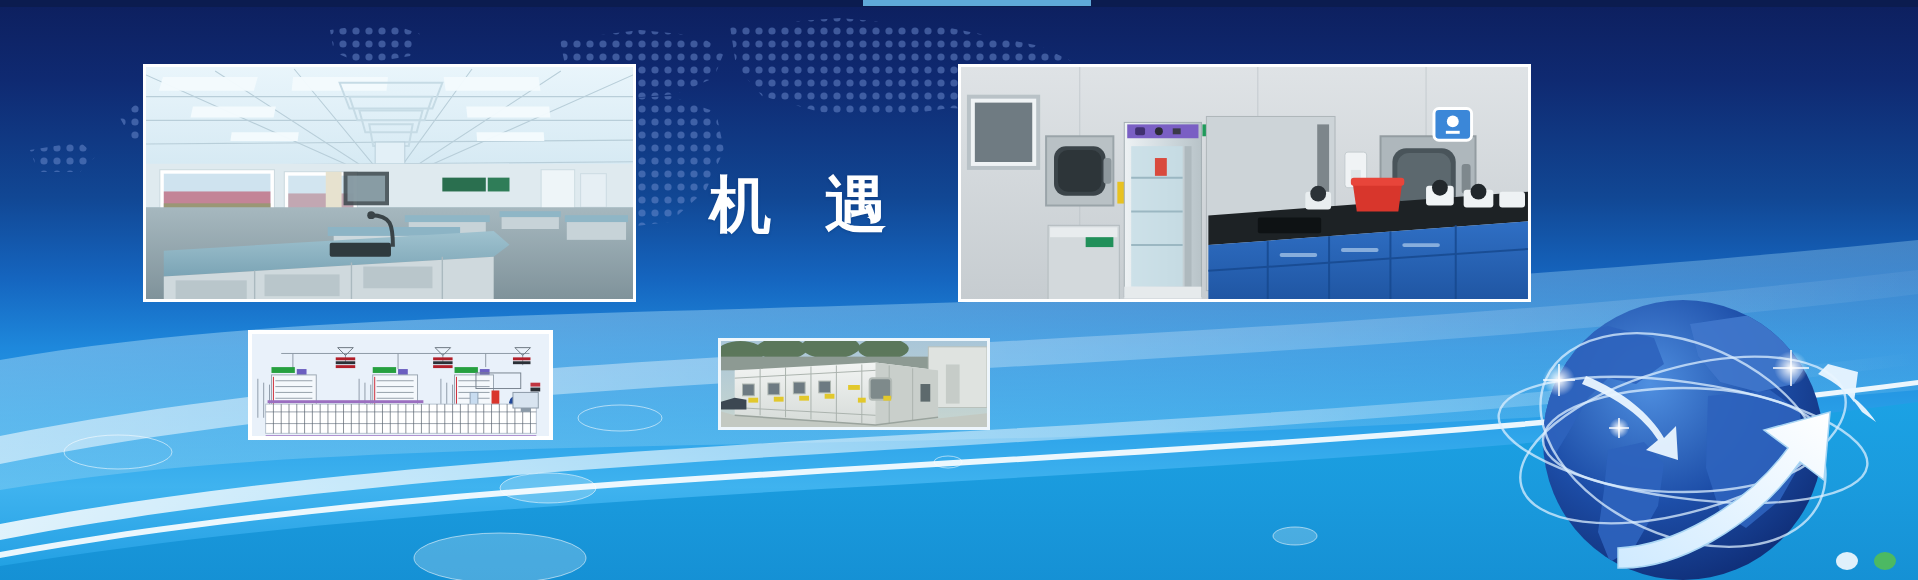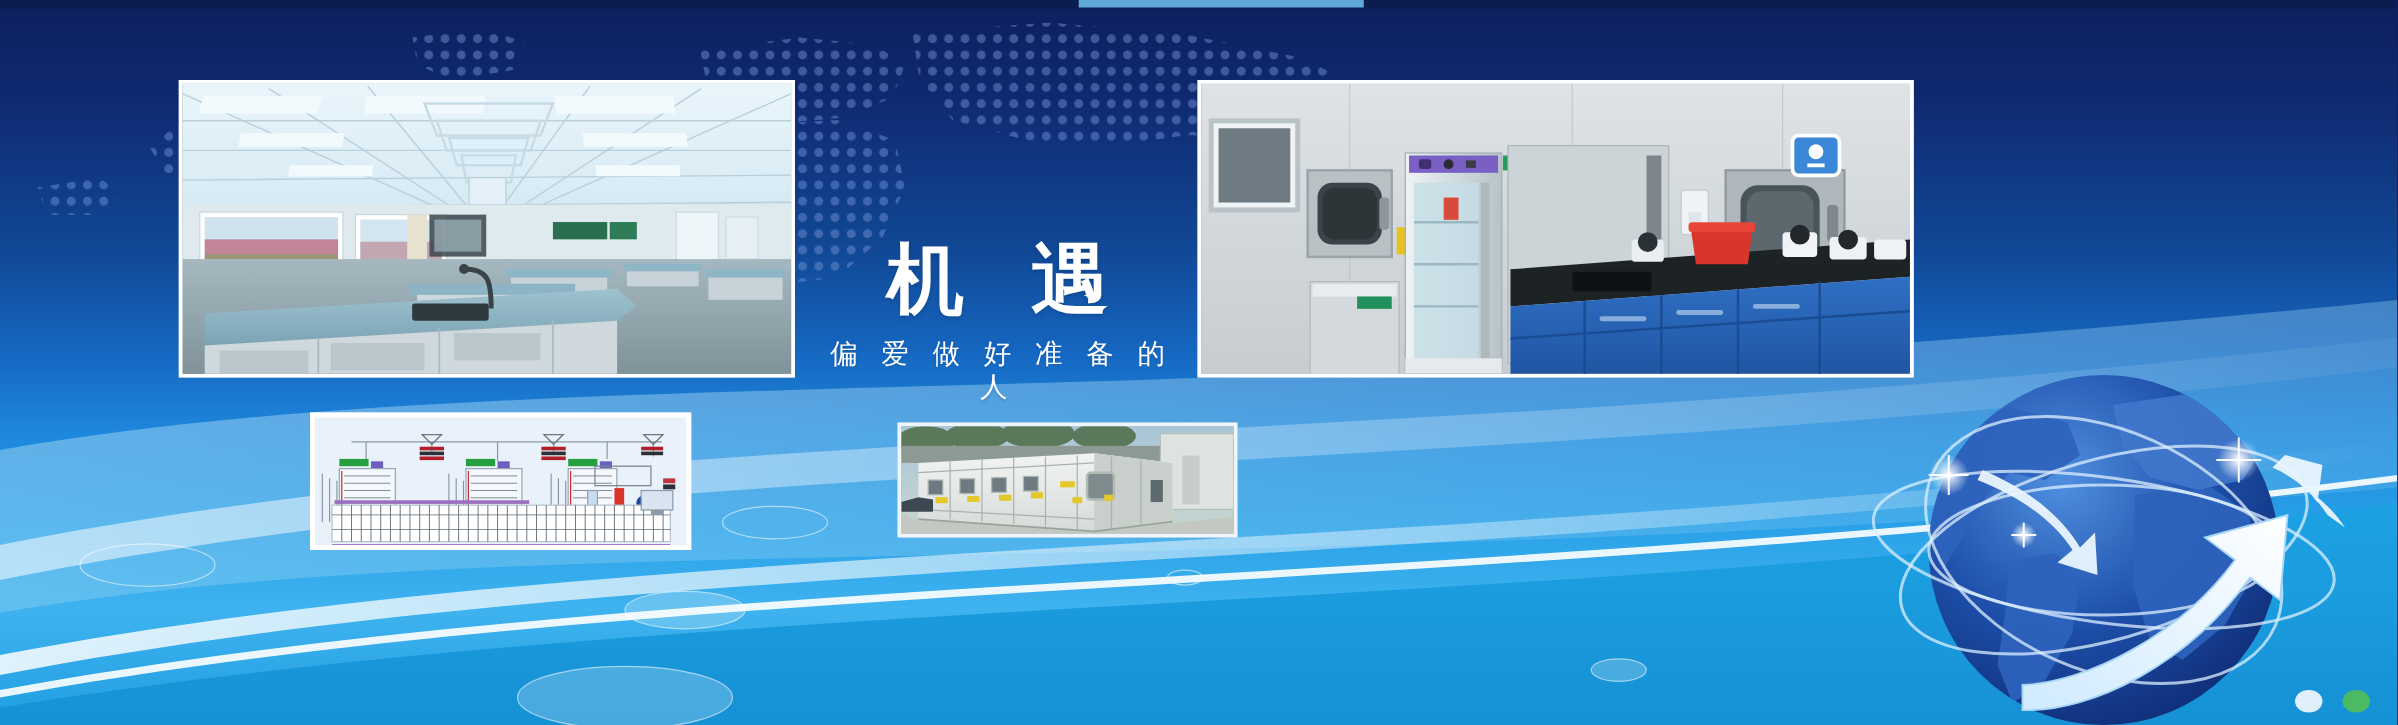--- a/index.html
+++ b/index.html
@@ -71,21 +71,21 @@
 
   #photo-lab-interior { left:143px; top:64px; width:493px; height:238px; }
   #photo-lab-equipment{ left:958px; top:64px; width:573px; height:238px; }
   #photo-schematic    { left:248px; top:330px; width:305px; height:110px;
                         background:#e8f0fa; border:4px solid #ffffff; }
   #photo-container    { left:718px; top:338px; width:272px; height:92px;
                         border:3px solid #eef6fc; }
 
   
   .headline {
-    position:absolute; left:648px; top:192px; width:300px;
+    position:absolute; left:648px; top:173px; width:300px;
     z-index:20; text-align:center; color:#ffffff;
   }
   .headline .title {
     font-size:62px; line-height:1.02; font-weight:700;
     letter-spacing:16px; text-indent:16px;
     text-shadow:0 1px 3px rgba(0,40,90,.28);
   }
   .headline .subtitle {
     margin-top:16px;
     font-size:22px; line-height:1.2; font-weight:400;
@@ -609,21 +609,20 @@
 
       <path d="M0,72 L14,76 L158,86 L272,74 L272,92 L0,92 Z" fill="#c3c9c2"></path>
       <path d="M14,76 L158,86 L222,78" stroke="#9aa39d" stroke-width="1.5" fill="none"></path>
 
       <path d="M0,62 L14,58 L26,60 L26,70 L0,70 Z" fill="#3c4752"></path>
     </svg>
   </div>
 
   <div class="headline">
     <div class="title">机 遇</div>
-    <div class="subtitle">偏 爱 做 好 准 备 的 人</div>
   </div>
 
   <div class="dots">
     <span class="dot inactive"></span>
     <span class="dot active"></span>
   </div>
 
 </div>
 
 </body></html>

